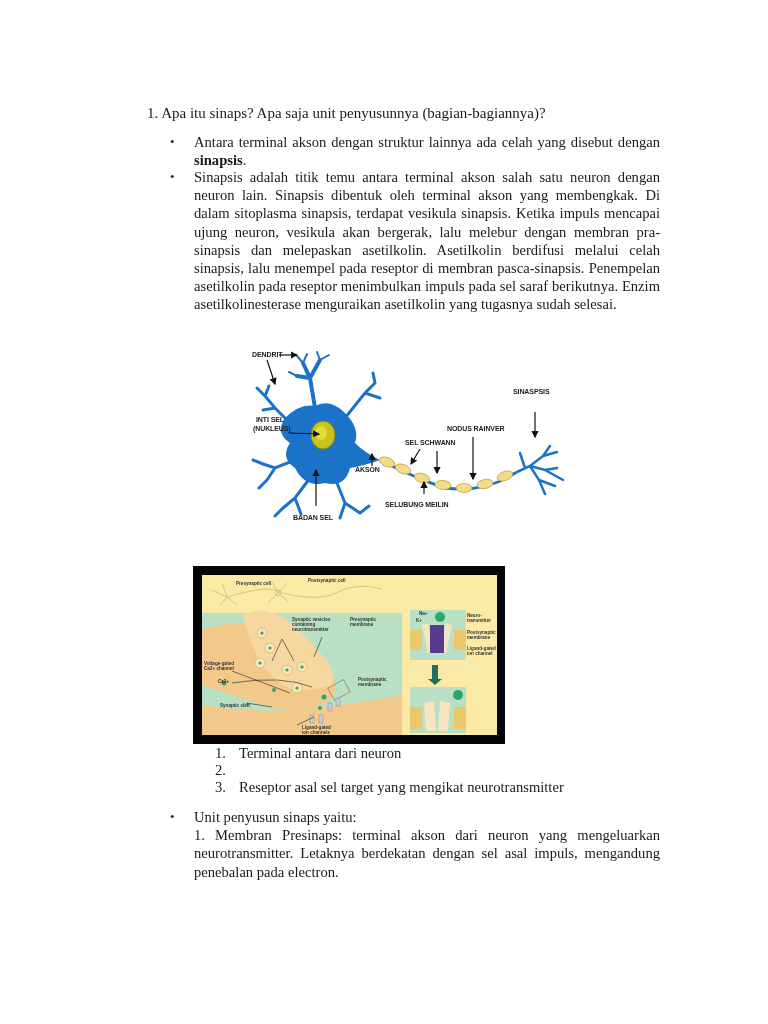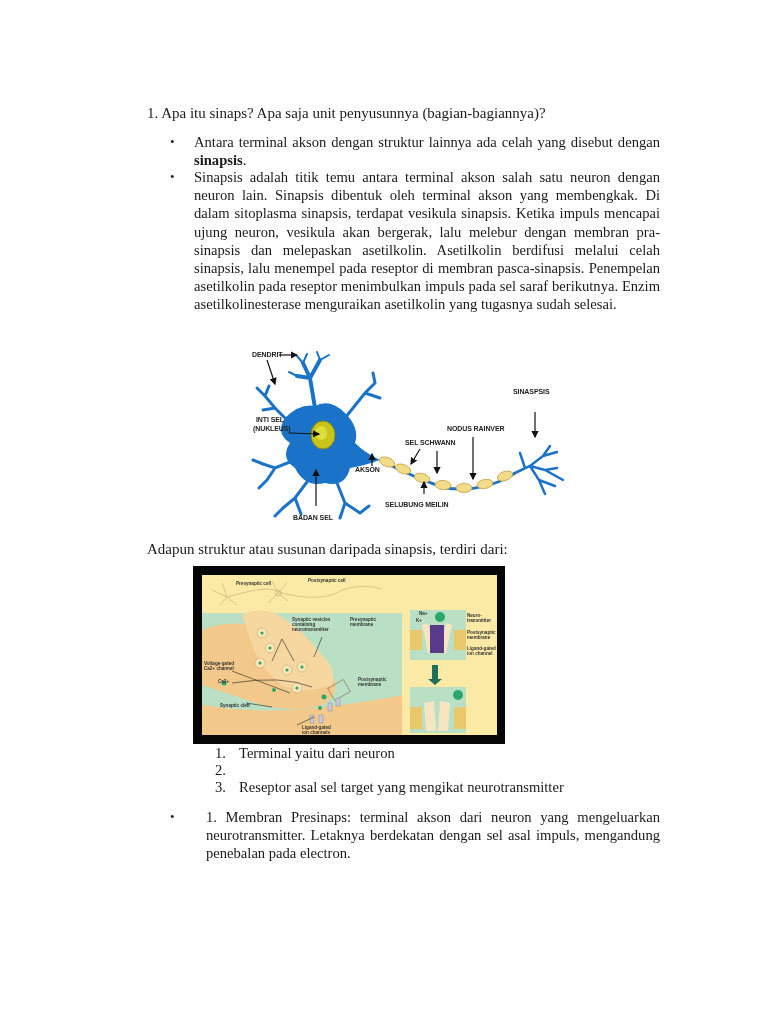--- a/index.html
+++ b/index.html
@@ -97,21 +97,20 @@
     <span class="fig-label" style="left:11px;top:68px;">INTI SEL</span>
     <span class="fig-label" style="left:8px;top:77px;">(NUKLEUS)</span>
     <span class="fig-label" style="left:110px;top:118px;">AKSON</span>
     <span class="fig-label" style="left:48px;top:166px;">BADAN SEL</span>
     <span class="fig-label" style="left:160px;top:91px;">SEL SCHWANN</span>
     <span class="fig-label" style="left:140px;top:153px;">SELUBUNG MEILIN</span>
     <span class="fig-label" style="left:202px;top:77px;">NODUS RAINVER</span>
     <span class="fig-label" style="left:268px;top:40px;">SINASPSIS</span>
   </div>
 
-  <div class="para2">Adapun struktur atau susunan daripada sinapsis, terdiri dari:</div>
 
   <div class="syn-frame">
     <div class="syn-inner">
       <svg width="295" height="160" viewBox="0 0 295 160">
 
         <g stroke="#c9b37a" stroke-width="0.7" fill="none">
           <path d="M10,15 L25,22 L40,18 M25,22 L20,8 M25,22 L18,30 M25,22 L35,30"></path>
           <path d="M40,18 Q70,10 80,18 Q120,28 140,15 Q160,8 180,14"></path>
           <circle cx="76" cy="18" r="3"></circle>
           <path d="M76,18 L70,6 M76,18 L85,8 M76,18 L86,26 M76,18 L66,28"></path>
@@ -189,29 +188,30 @@
       <span class="syn-label" style="left:214px;top:43px;">K+</span>
       <span class="syn-label" style="left:265px;top:38px;width:30px;white-space:normal;">Neuro-transmitter</span>
       <span class="syn-label" style="left:265px;top:55px;width:30px;white-space:normal;">Postsynaptic membrane</span>
       <span class="syn-label" style="left:265px;top:71px;width:30px;white-space:normal;">Ligand-gated ion channel</span>
     </div>
   </div>
 
   <div class="num-list">
     <div class="row">
         <span class="n">1.</span>
-        <span>Terminal yaitu dari neuron</span>
+        <span>Terminal antara dari neuron</span>
       </div>
     <div class="row">
         <span class="n">2.</span>
       </div>
     <div class="row">
         <span class="n">3.</span>
         <span>Reseptor asal sel target yang mengikat neurotransmitter</span>
       </div>
   </div>
 
   <div class="bullet-block b3">
     <span class="dot">•</span>
-    <div class="txt" style="margin-left:36px;">1. Membran Presinaps: terminal akson dari neuron yang mengeluarkan neurotransmitter. Letaknya berdekatan dengan sel asal impuls, mengandung penebalan pada electron.</div>
+    <div class="txt">Unit penyusun sinaps yaitu:</div>
+    <div class="txt" style="margin-left:24px;">1. Membran Presinaps: terminal akson dari neuron yang mengeluarkan neurotransmitter. Letaknya berdekatan dengan sel asal impuls, mengandung penebalan pada electron.</div>
   </div>
 
 </div>
 
 </body></html>

